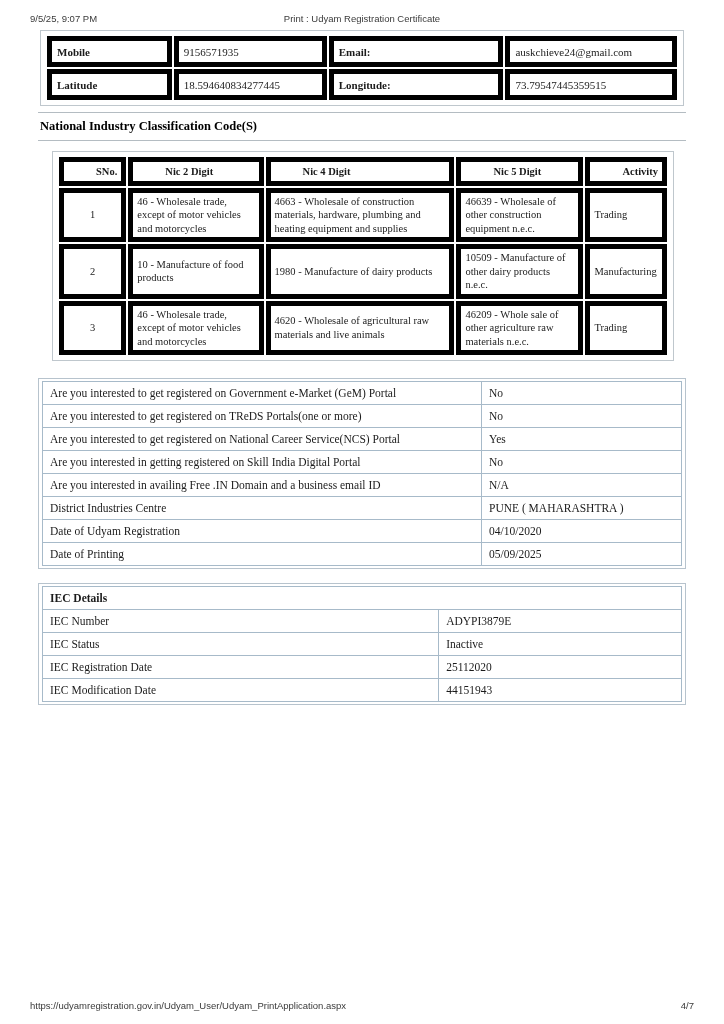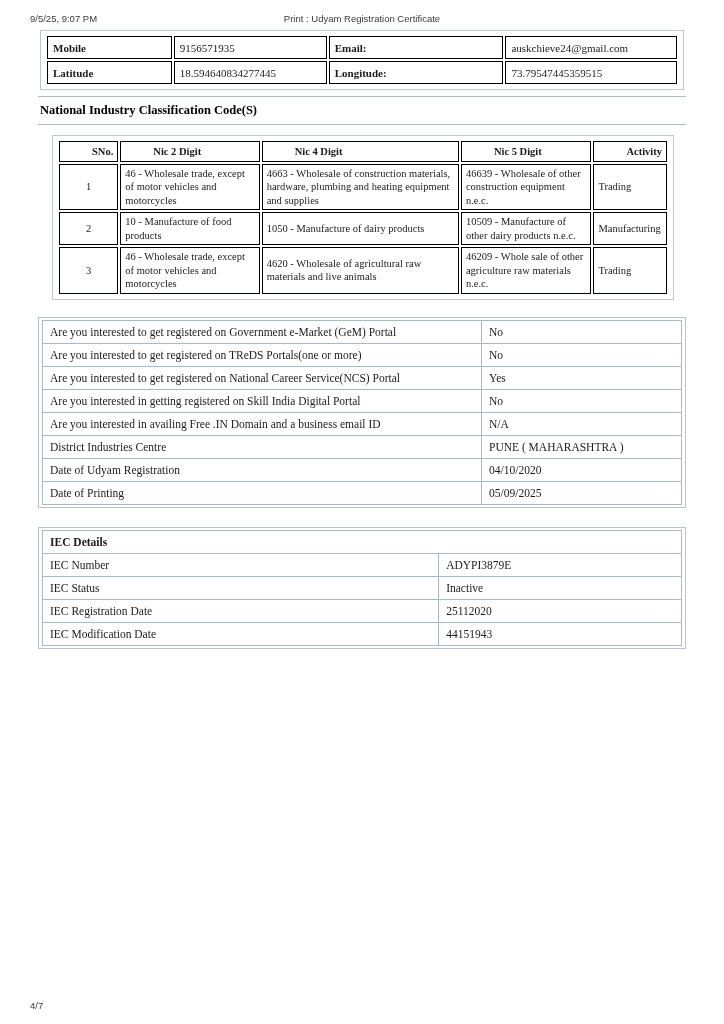--- a/index.html
+++ b/index.html
@@ -22,26 +22,26 @@
   .print-header .ttl { width: 100%; text-align: center; }
   .print-footer { bottom: 13px; display: flex; justify-content: space-between; }
 
   .page-content { padding: 30px 38px 0 38px; }
 
   
   .box { border: 1px solid #bfc7cd; padding: 3px 4px; background: #fff; }
   .contact-box { margin: 0 2px; }
   .nic-box { margin: 10px 12px 0 14px; }
   .grid-box { margin-top: 17px; padding: 2px 3px; border-color: #b7c3cd; }
-  .iec-box { margin-top: 19px; }
+  .iec-box { margin-top: 14px; }
 
   
   .sep-table { width: 100%; border-collapse: separate; border-spacing: 2px; }
   .sep-table td {
-    border: 1px solid #000000;
+    border: 5px solid #000000;
     padding: 2px 5px;
     font-size: 11px;
     vertical-align: middle;
     background: #fff;
   }
   .contact-table td { height: 17px; }
   .lbl { font-weight: bold; }
 
   .nic-table td { font-size: 10.5px; line-height: 1.28; padding: 2px 4px; vertical-align: middle; }
   .nic-table .hdr td { font-weight: bold; height: 15px; padding-left: 32px; }
@@ -126,21 +126,21 @@
         <tr>
           <td class="sno">1</td>
           <td>46 - Wholesale trade, except of motor vehicles and motorcycles</td>
           <td>4663 - Wholesale of construction materials, hardware, plumbing and heating equipment and supplies</td>
           <td>46639 - Wholesale of other construction equipment n.e.c.</td>
           <td>Trading</td>
         </tr>
         <tr>
           <td class="sno">2</td>
           <td>10 - Manufacture of food products</td>
-          <td>1050 - Manufacture of dairy products</td>
+          <td>1980 - Manufacture of dairy products</td>
           <td>10509 - Manufacture of other dairy products n.e.c.</td>
           <td>Manufacturing</td>
         </tr>
         <tr>
           <td class="sno">3</td>
           <td>46 - Wholesale trade, except of motor vehicles and motorcycles</td>
           <td>4620 - Wholesale of agricultural raw materials and live animals</td>
           <td>46209 - Whole sale of other agriculture raw materials n.e.c.</td>
           <td>Trading</td>
         </tr>
@@ -209,14 +209,15 @@
           <td>IEC Modification Date</td>
           <td class="val">44151943</td>
         </tr>
       </tbody>
     </table>
   </div>
 
 </div>
 
 <div class="print-meta print-footer">
+  <span>https://udyamregistration.gov.in/Udyam_User/Udyam_PrintApplication.aspx</span>
   <span>4/7</span>
 </div>
 
 </body></html>

